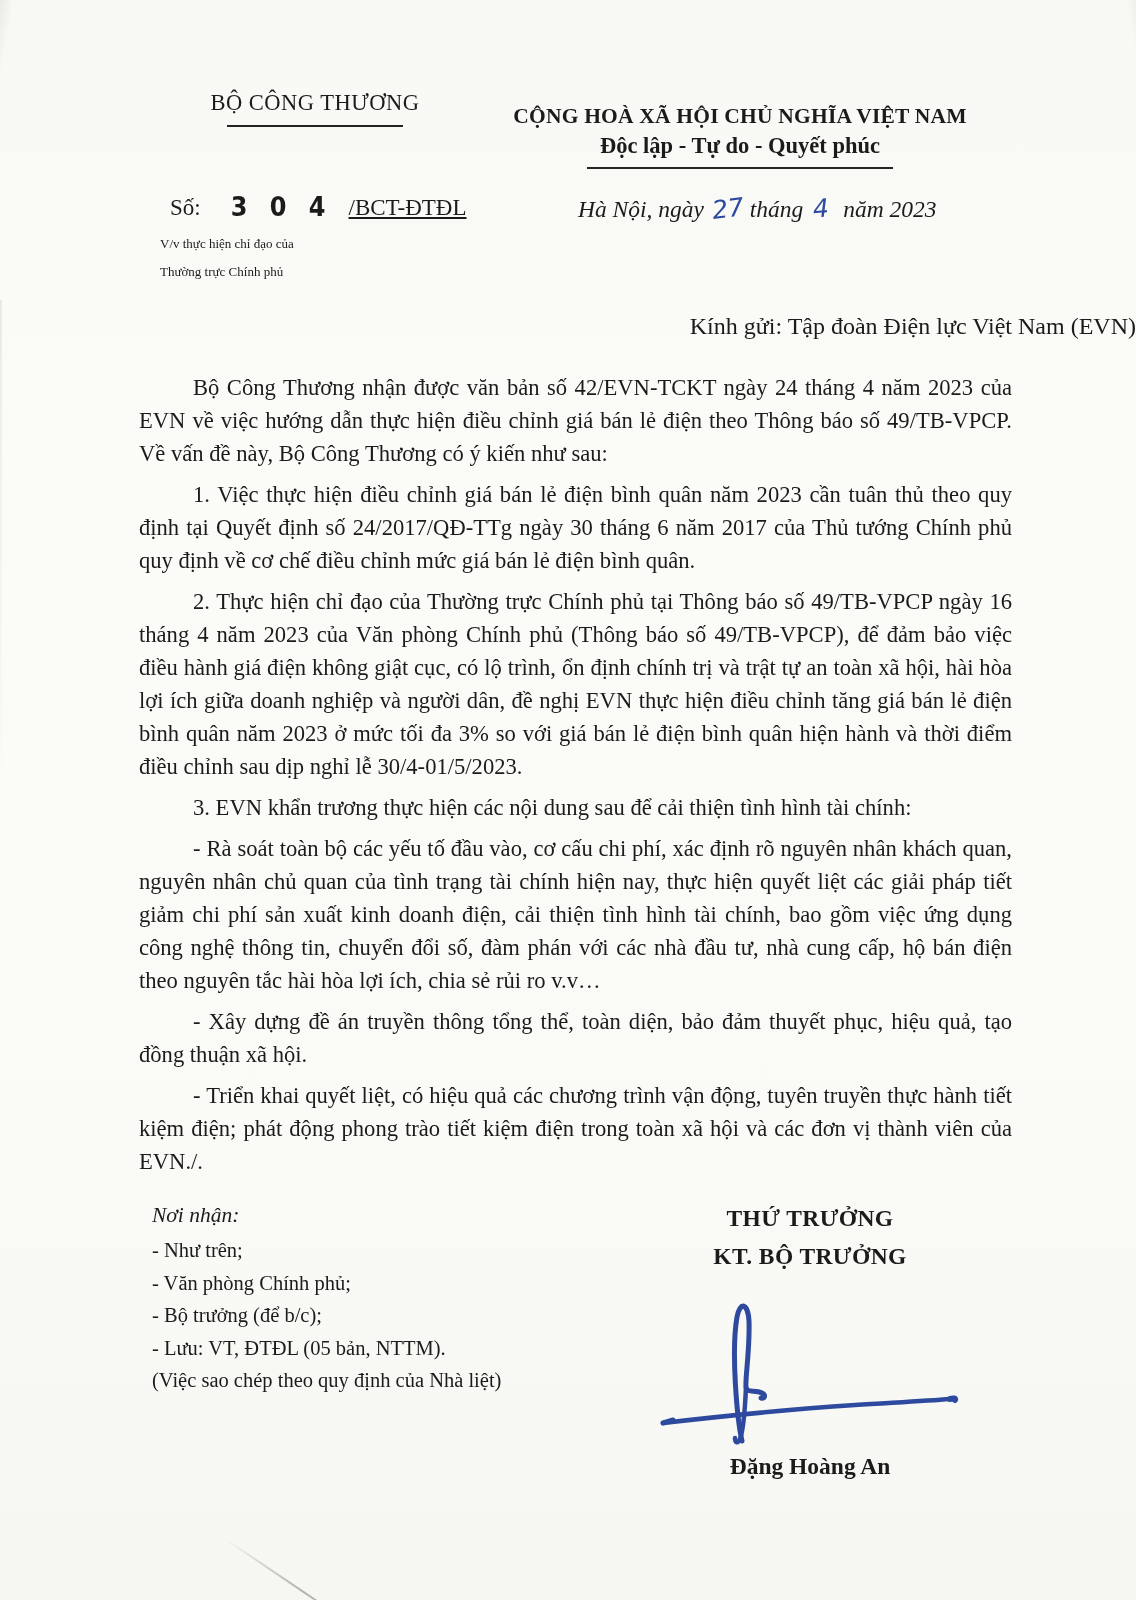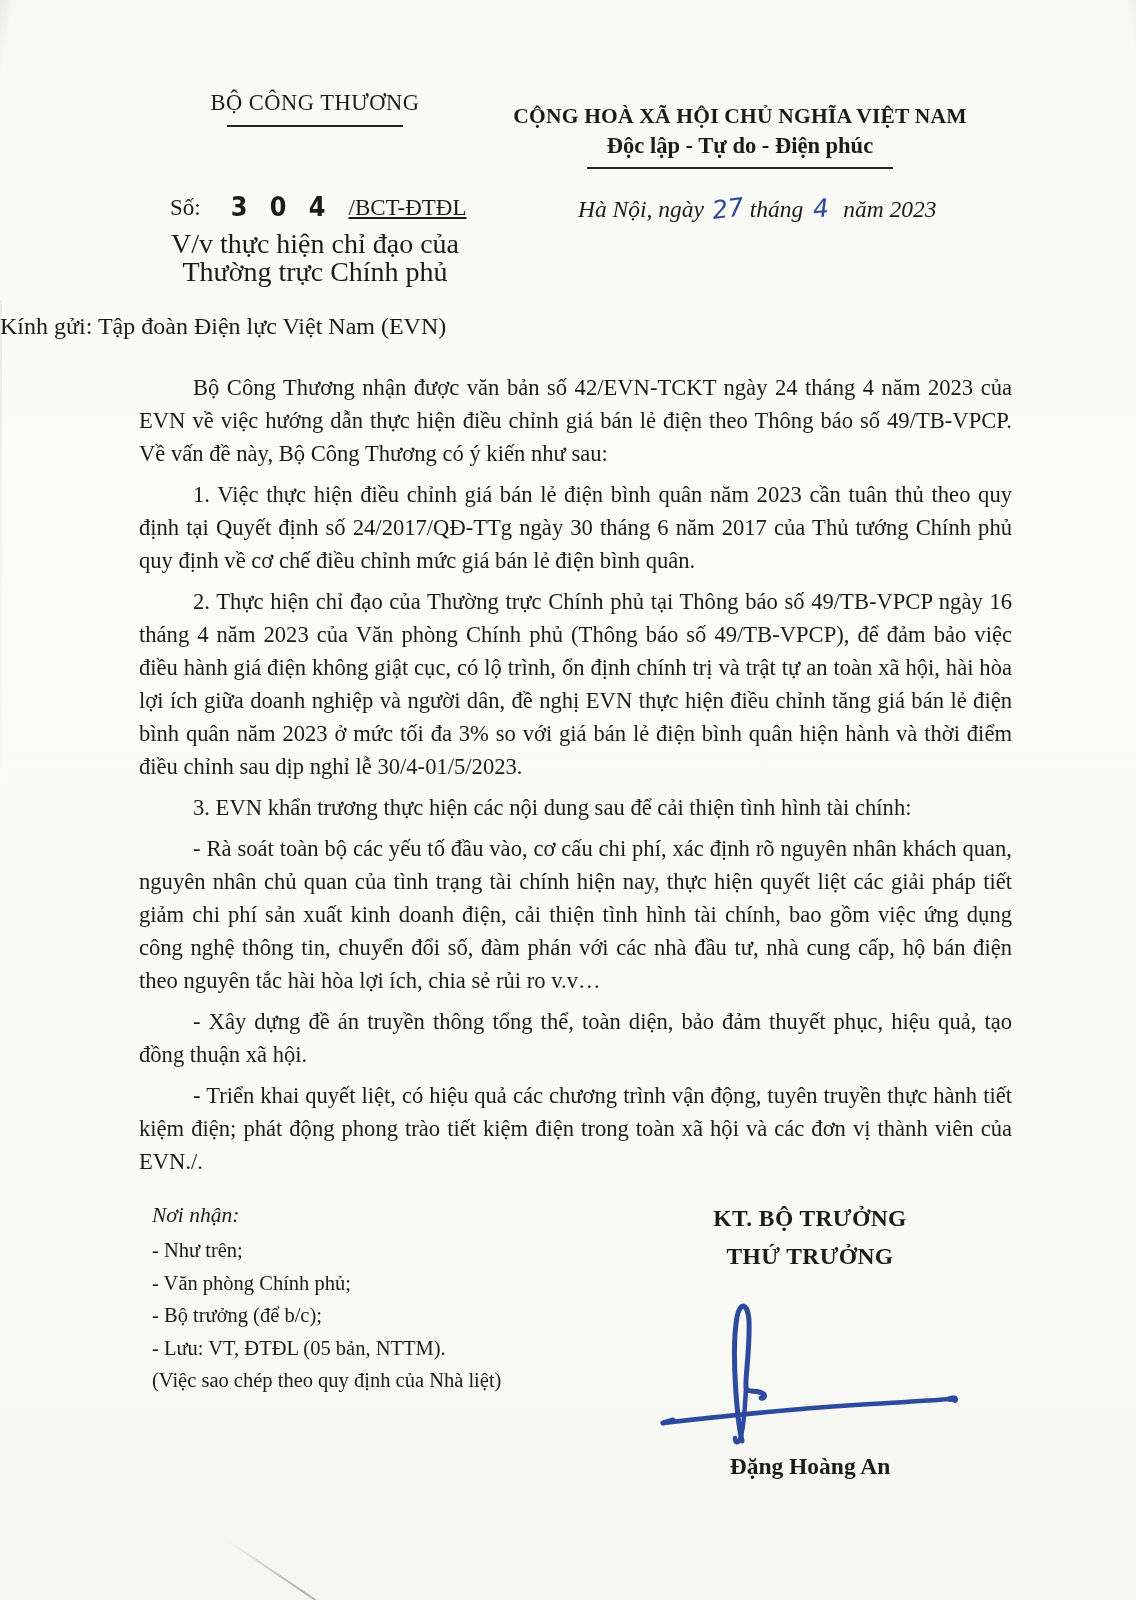--- a/index.html
+++ b/index.html
@@ -46,33 +46,33 @@
 
   .num-row{position:absolute;top:193px;left:170px;white-space:nowrap;font-size:23px;}
   .num-label{display:inline-block;}
   .num-stamp{
     display:inline-block;margin-left:30px;
     font-family:"DejaVu Sans","Liberation Sans",sans-serif;
     font-weight:700;font-size:24px;letter-spacing:7px;
     transform:scaleY(1.08);
   }
   .num-suffix{display:inline-block;margin-left:16px;text-decoration:underline;}
-  .re-block{position:absolute;top:230px;left:148px;width:334px;text-align:center;font-size:28px;line-height:28px;}
+  .re-block{position:absolute;top:230px;left:160px;width:334px;font-size:13px;line-height:28px;}
 
   .date-line{position:absolute;top:194px;left:578px;width:440px;font-style:italic;font-size:23.5px;white-space:nowrap;}
   .hand{
     font-family:"DejaVu Sans",sans-serif;
     color:var(--pen);font-size:25px;font-weight:500;
     display:inline-block;
   }
   .hand.day{transform:rotate(-7deg);margin:0 6px 0 8px;}
   .hand.month{transform:rotate(-4deg);margin:0 14px 0 10px;}
 
   
-  .salutation{position:absolute;top:313px;left:0;width:1136px;text-align:left;font-size:24px;}
+  .salutation{position:absolute;top:313px;left:0;width:1136px;text-align:right;font-size:24px;}
   .body-col{position:absolute;top:371px;left:139px;width:873px;}
   .body-col p{
     font-size:22.6px;line-height:33px;text-align:justify;
     text-indent:54px;margin:0 0 8px 0;
   }
 
   
   .footer-left{position:absolute;top:1203px;left:152px;width:430px;}
   .noi-nhan{font-weight:normal;font-style:italic;font-size:21.5px;margin-bottom:6px;}
   .noi-nhan-item{font-size:20.5px;line-height:32.5px;}
@@ -87,21 +87,21 @@
 
 <div class="page">
 
   <div class="hdr-left">
     <div class="org-name">BỘ CÔNG THƯƠNG</div>
     <div class="rule-left"></div>
   </div>
 
   <div class="hdr-right">
     <div class="republic">CỘNG HOÀ XÃ HỘI CHỦ NGHĨA VIỆT NAM</div>
-    <div class="motto">Độc lập - Tự do - Điện phúc</div>
+    <div class="motto">Độc lập - Tự do - Quyết phúc</div>
     <div class="rule-right"></div>
   </div>
 
   <div class="num-row">
     <span class="num-label">Số:</span><span class="num-stamp">3 0 4</span><span class="num-suffix">/BCT-ĐTĐL</span>
   </div>
 
   <div class="re-block">
     <div>V/v thực hiện chỉ đạo của</div>
     <div>Thường trực Chính phủ</div>
@@ -126,22 +126,22 @@
   <div class="footer-left">
     <div class="noi-nhan">Nơi nhận:</div>
     <div class="noi-nhan-item">- Như trên;</div>
     <div class="noi-nhan-item">- Văn phòng Chính phủ;</div>
     <div class="noi-nhan-item">- Bộ trưởng (để b/c);</div>
     <div class="noi-nhan-item">- Lưu: VT, ĐTĐL (05 bản, NTTM).</div>
     <div class="noi-nhan-item">(Việc sao chép theo quy định của Nhà liệt)</div>
   </div>
 
   <div class="footer-right">
+    <div class="sign-title">THỨ TRƯỞNG</div>
     <div class="sign-title">KT. BỘ TRƯỞNG</div>
-    <div class="sign-title">THỨ TRƯỞNG</div>
     <div class="sig-wrap">
       <svg width="330" height="160" viewBox="0 0 330 160">
         <g fill="none" stroke="#2d4a9e" stroke-linecap="round" stroke-linejoin="round">
 
           <path d="M 97 150 C 92 128, 86 60, 92 26 C 95 10, 103 12, 104 30 C 105 58, 100 88, 101 96 C 102 103, 110 98, 117 102 C 121 104, 120 108, 116 107" stroke-width="5"></path>
 
           <path d="M 18 132 C 70 126, 150 118, 210 114 C 250 111.5, 280 110, 305 108 L 310 107" stroke-width="4.5"></path>
           <path d="M 18 132 l 10 -3" stroke-width="5"></path>
           <path d="M 305 108 c 4 -1 6 0 5 1" stroke-width="6"></path>
 

